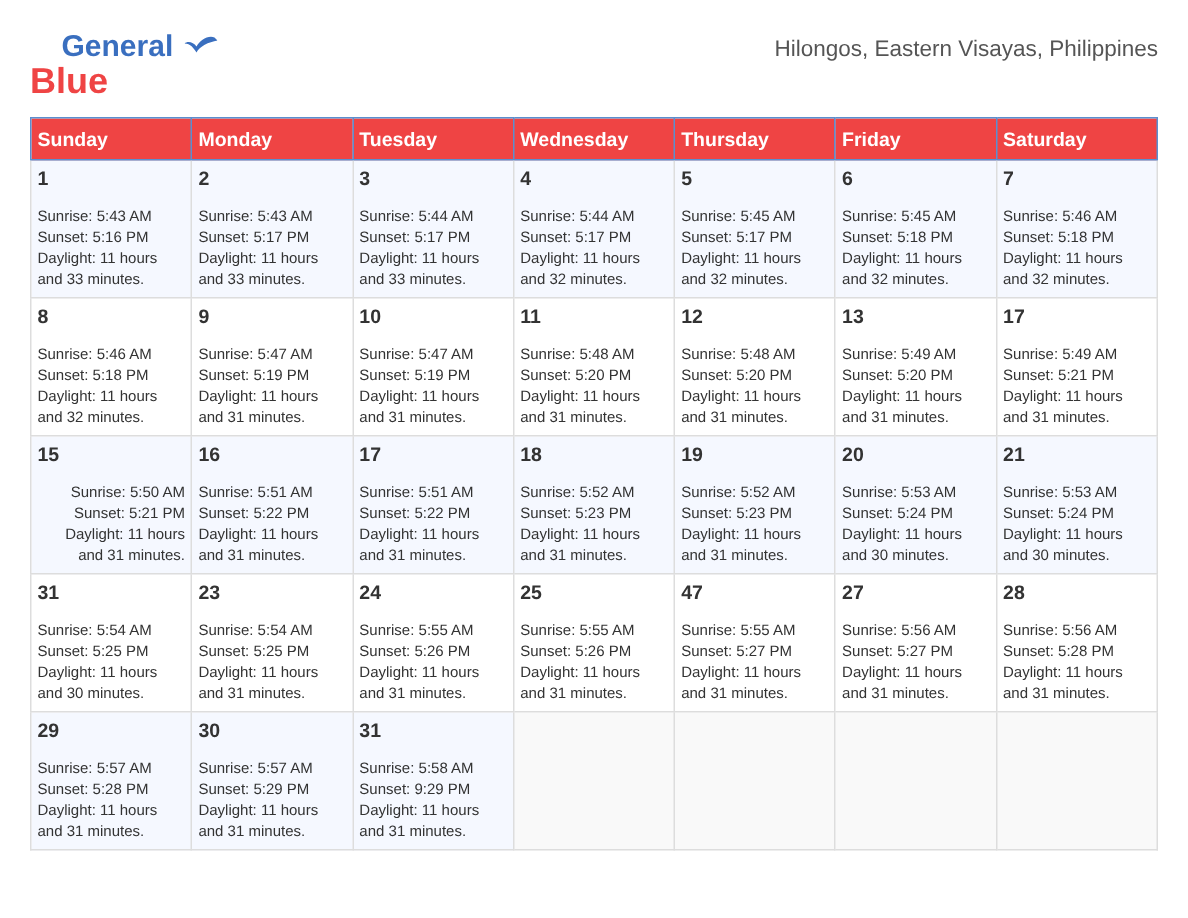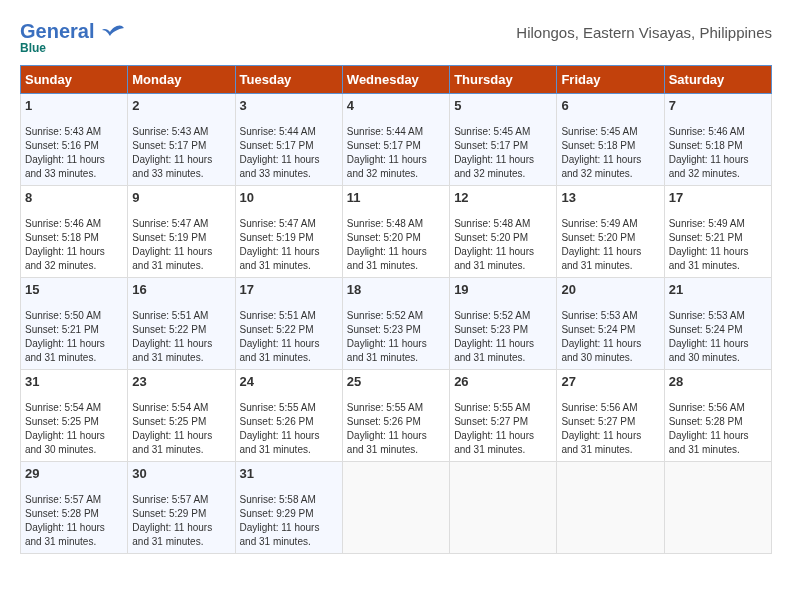--- a/index.html
+++ b/index.html
@@ -32,21 +32,21 @@
       font-size: 15px;
       color: #555;
       margin-top: 4px;
     }
     table {
       width: 100%;
       border-collapse: collapse;
       table-layout: fixed;
     }
     thead th {
-      background: #c2410c;
+      background: #ef4444;
       color: #fff;
       font-size: 13px;
       font-weight: bold;
       padding: 6px 4px;
       text-align: left;
       border: 1px solid #5a8fd0;
     }
     tbody td {
       vertical-align: top;
       font-size: 10.5px;
@@ -76,26 +76,26 @@
     }
   </style>
 </head>
 <body>
 
 <div class="header">
   <div class="logo">
     <div style="display:flex;align-items:center;">
       <div>
         <div style="font-size:20px;font-weight:bold;color:#333;line-height:1.1;">
-          <span style="color:#3a6fbf;">General</span>
+          <span style="color:#3a6fbf;margin-left:21px;">General</span>
           <svg style="display:inline;vertical-align:middle;margin-left:2px;" width="22" height="18" viewBox="0 0 22 18">
             <path d="M20 2 C16 0, 10 4, 8 8 C6 5, 2 4, 0 6 C4 6, 6 9, 8 12 C10 8, 16 5, 22 4 Z" fill="#3a6fbf"></path>
           </svg>
         </div>
-        <div style="font-size:12px;font-weight:bold;color:#0f766e;line-height:1.1;">Blue</div>
+        <div style="font-size:24px;font-weight:bold;color:#ef4444;line-height:1.1;">Blue</div>
       </div>
     </div>
   </div>
   <div class="title-area">
     <div class="location">Hilongos, Eastern Visayas, Philippines</div>
   </div>
 </div>
 
 <table>
   <thead>
@@ -208,21 +208,21 @@
           <span class="day-num">17</span>
           <div class="day-info" style="white-space: pre-line;">Sunrise: 5:49 AM
 Sunset: 5:21 PM
 Daylight: 11 hours
 and 31 minutes.</div>
         </td>
       </tr>
       <tr>
         <td>
           <span class="day-num">15</span>
-          <div class="day-info" style="white-space: pre-line;">Sunrise: 5:50 AM
+          <div class="day-info" style="white-space: pre-line; text-align: right;">Sunrise: 5:50 AM
 Sunset: 5:21 PM
 Daylight: 11 hours
 and 31 minutes.</div>
         </td>
         <td>
           <span class="day-num">16</span>
           <div class="day-info" style="white-space: pre-line;">Sunrise: 5:51 AM
 Sunset: 5:22 PM
 Daylight: 11 hours
 and 31 minutes.</div>
@@ -286,21 +286,21 @@
 and 31 minutes.</div>
         </td>
         <td>
           <span class="day-num">25</span>
           <div class="day-info" style="white-space: pre-line;">Sunrise: 5:55 AM
 Sunset: 5:26 PM
 Daylight: 11 hours
 and 31 minutes.</div>
         </td>
         <td>
-          <span class="day-num">26</span>
+          <span class="day-num">47</span>
           <div class="day-info" style="white-space: pre-line;">Sunrise: 5:55 AM
 Sunset: 5:27 PM
 Daylight: 11 hours
 and 31 minutes.</div>
         </td>
         <td>
           <span class="day-num">27</span>
           <div class="day-info" style="white-space: pre-line;">Sunrise: 5:56 AM
 Sunset: 5:27 PM
 Daylight: 11 hours

